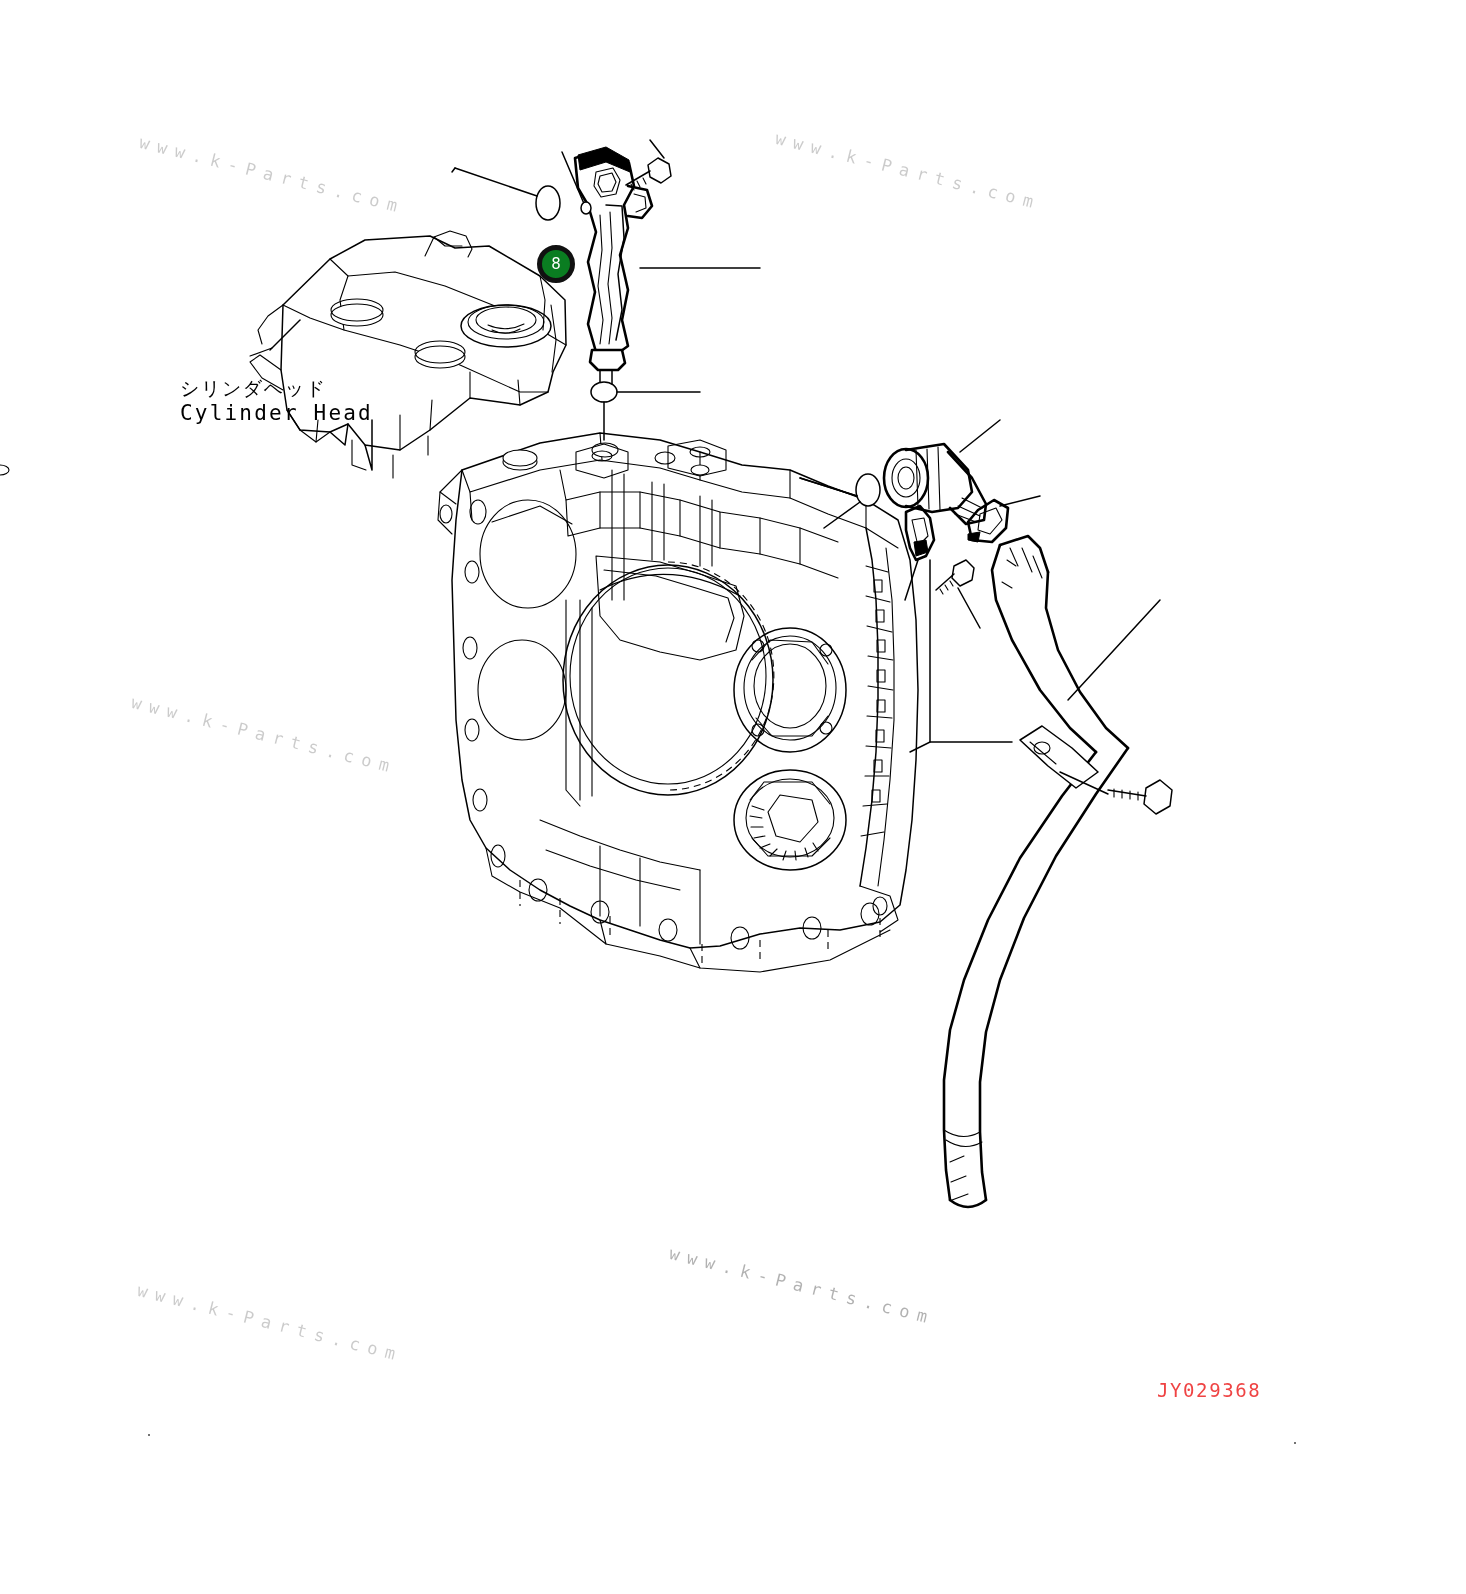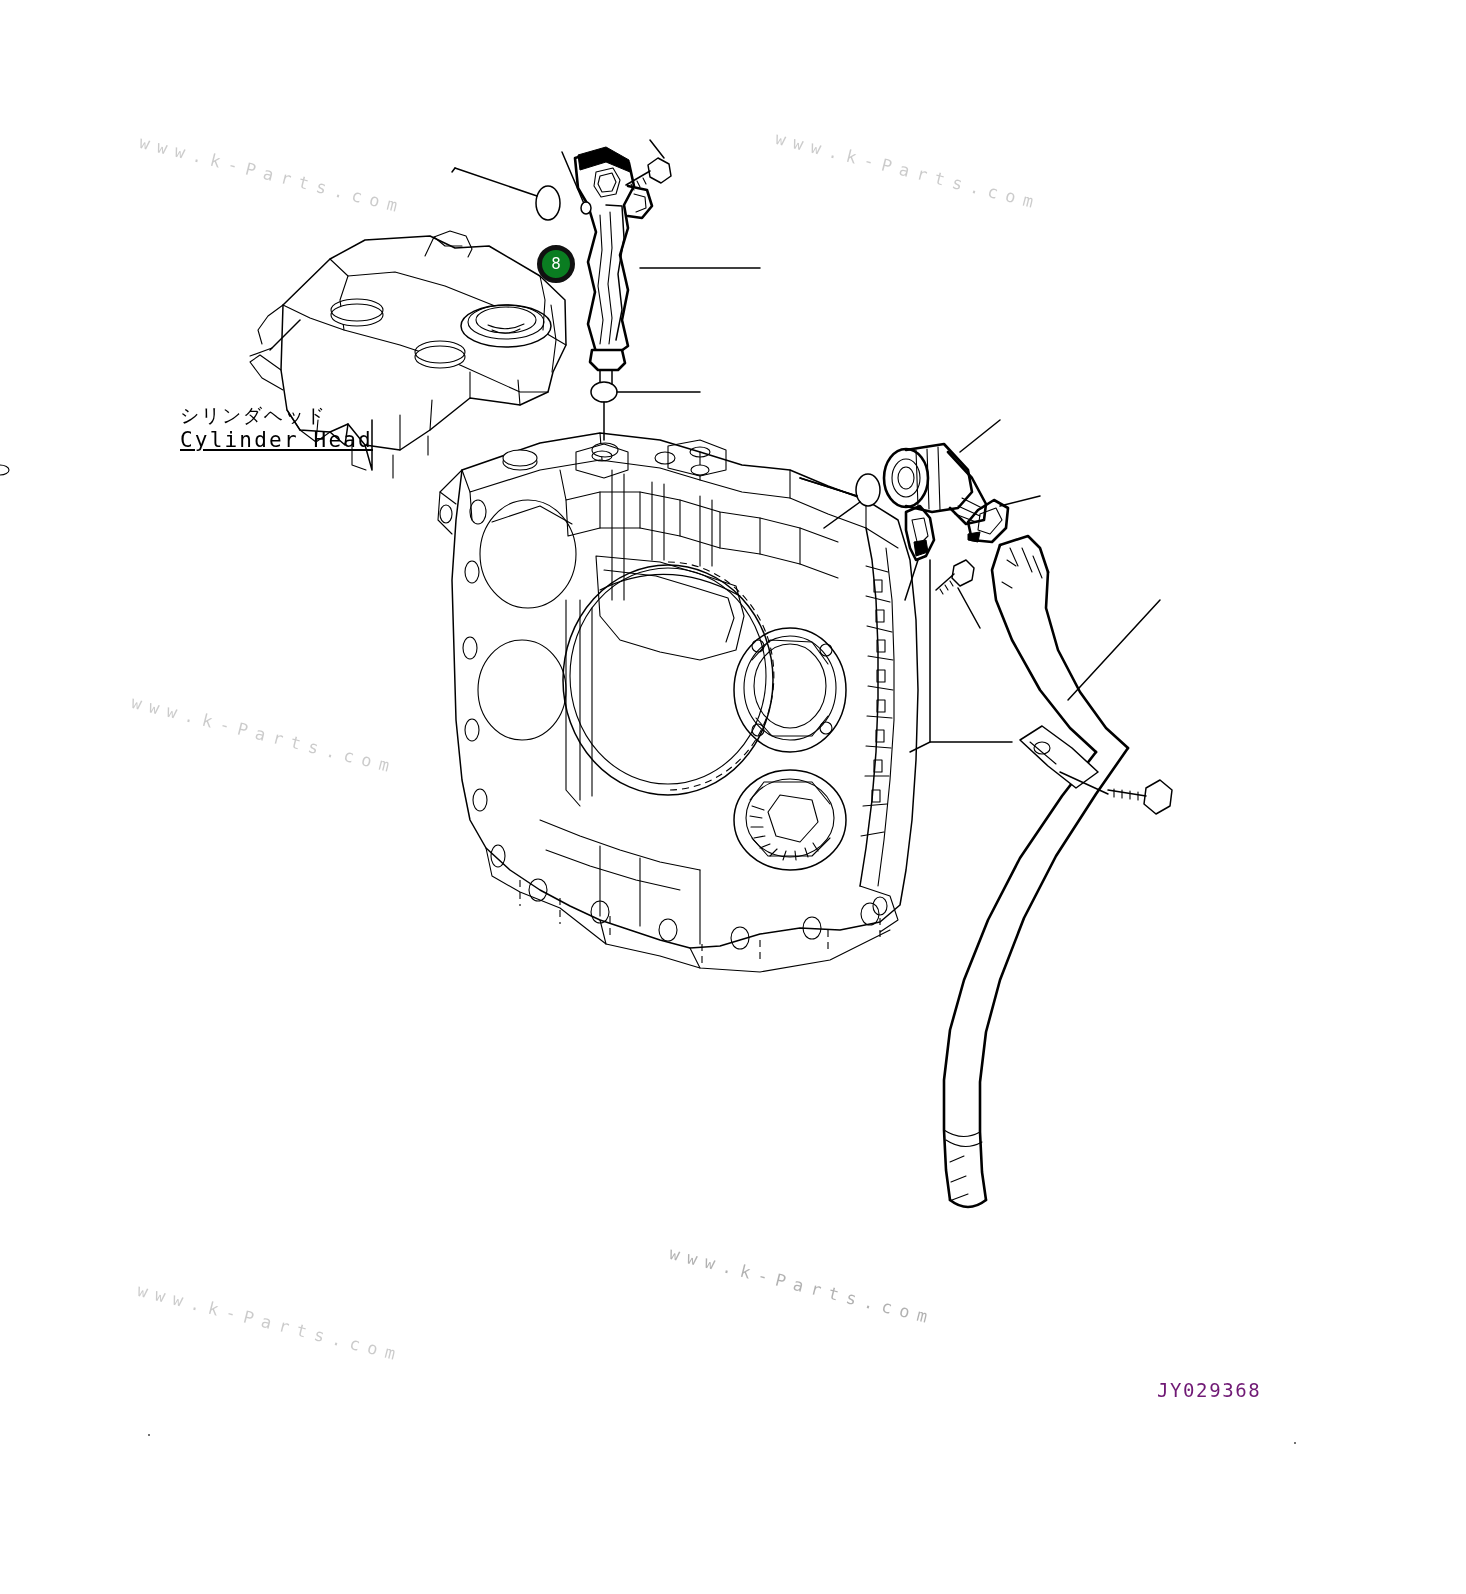--- a/index.html
+++ b/index.html
@@ -35,29 +35,28 @@
   }
   .lbl .jp {
     display: block;
     font-size: 19px;
     letter-spacing: 1.5px;
   }
   .lbl .en {
     display: block;
     font-size: 21px;
     letter-spacing: 2.2px;
-    text-decoration: underline;
   }
   #dwg-no {
     position: absolute;
     left: 1157px;
     top: 1379px;
     font-size: 19px;
     letter-spacing: 1.6px;
-    color: #701a75;
+    color: #ef4444;
     font-family: "DejaVu Sans Mono", monospace;
   }
   .wm {
     position: absolute;
     color: #000000;
     opacity: 0.20;
     font-size: 17px;
     letter-spacing: 8px;
     font-family: "DejaVu Sans Mono", monospace;
     transform: rotate(14deg);
@@ -459,21 +458,21 @@
   <div class="wm" style="left:142px; top:132px;">www.k-Parts.com</div>
   <div class="wm" style="left:778px; top:128px;">www.k-Parts.com</div>
   <div class="wm" style="left:134px; top:692px;">www.k-Parts.com</div>
   <div class="wm" style="left:672px; top:1243px; opacity:0.30;">www.k-Parts.com</div>
   <div class="wm" style="left:140px; top:1280px;">www.k-Parts.com</div>
 
   <div class="badge" style="left:537px; top:245px;">
     <span>8</span>
   </div>
 
-  <div class="lbl" style="left:180px; top:376px;margin-top:27px;">
+  <div class="lbl" style="left:180px; top:376px;">
     <span class="jp">シリンダヘッド</span>
     <span class="en">Cylinder Head</span>
   </div>
 
 
 
   <div id="dwg-no">JY029368</div>
 
   <div class="dot" style="left:148px; top:1434px;"></div>
   <div class="dot" style="left:1294px; top:1442px;"></div>

